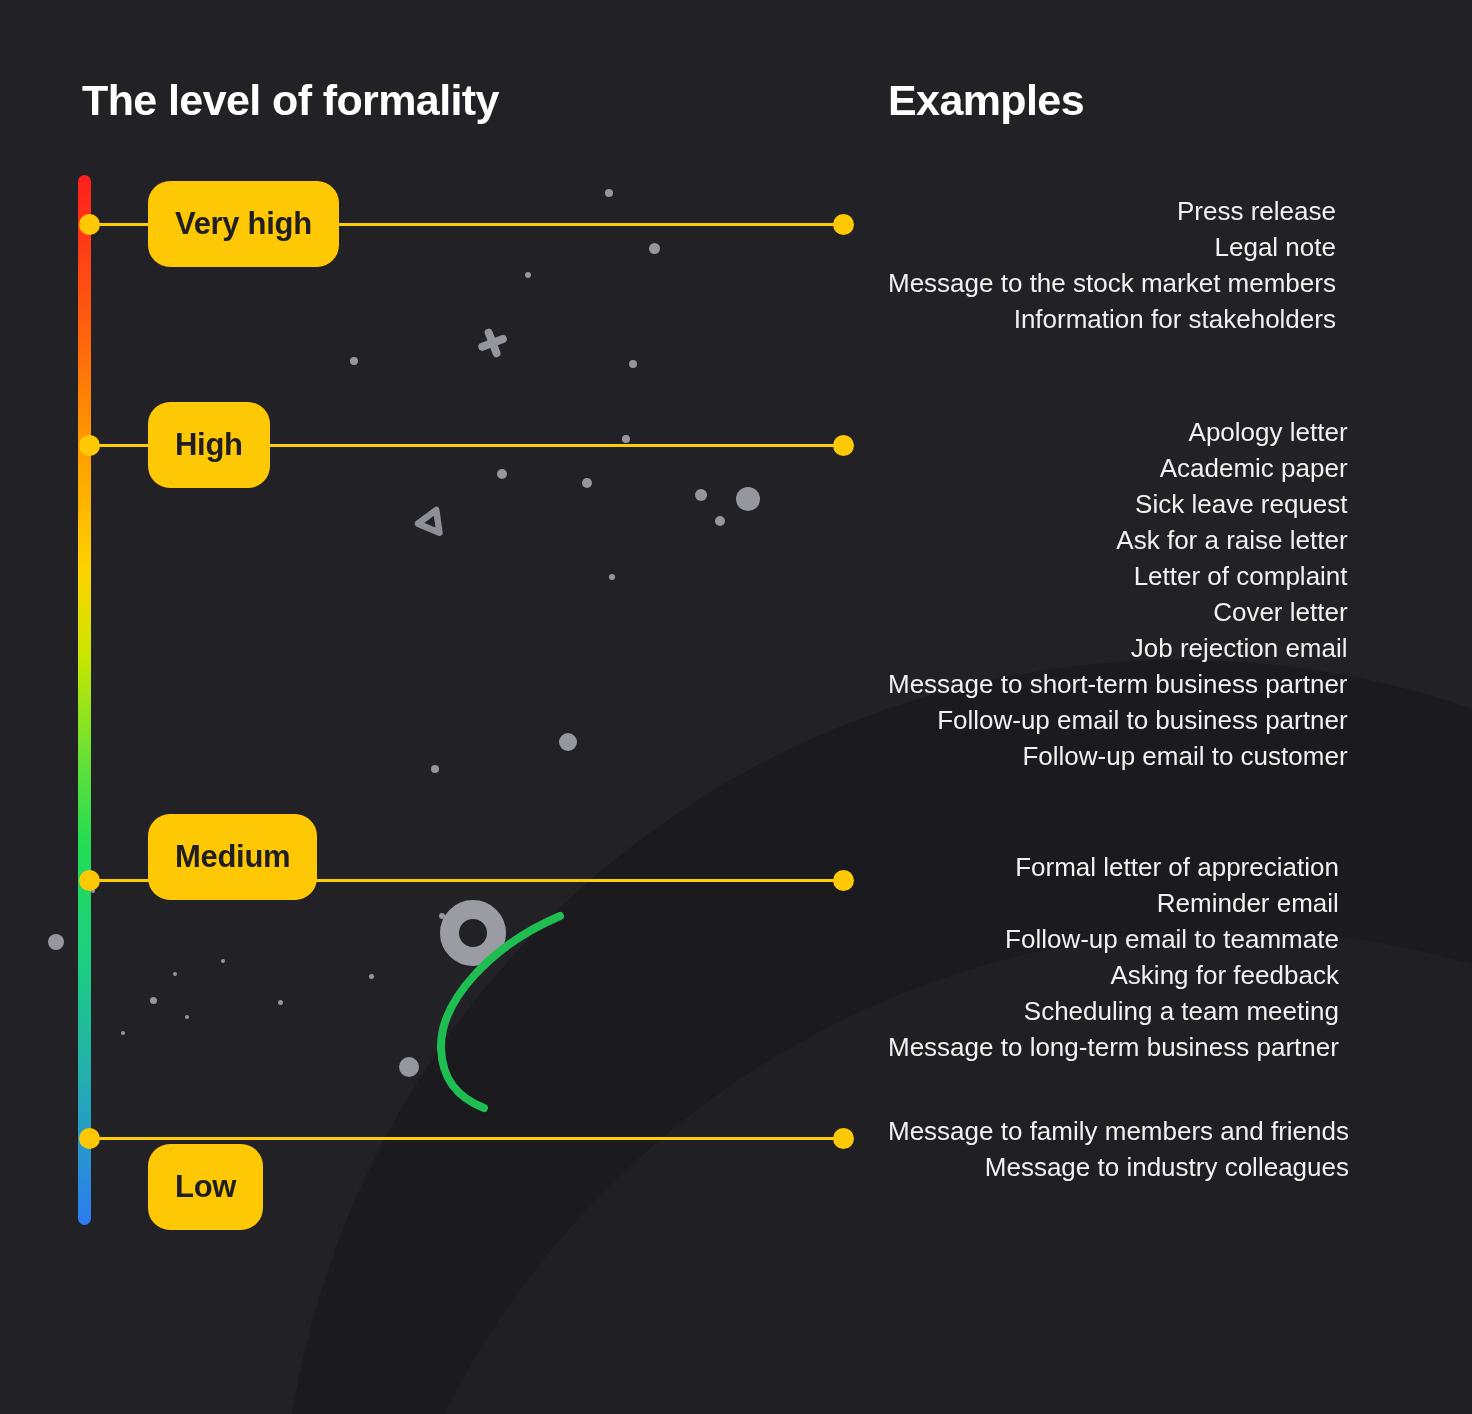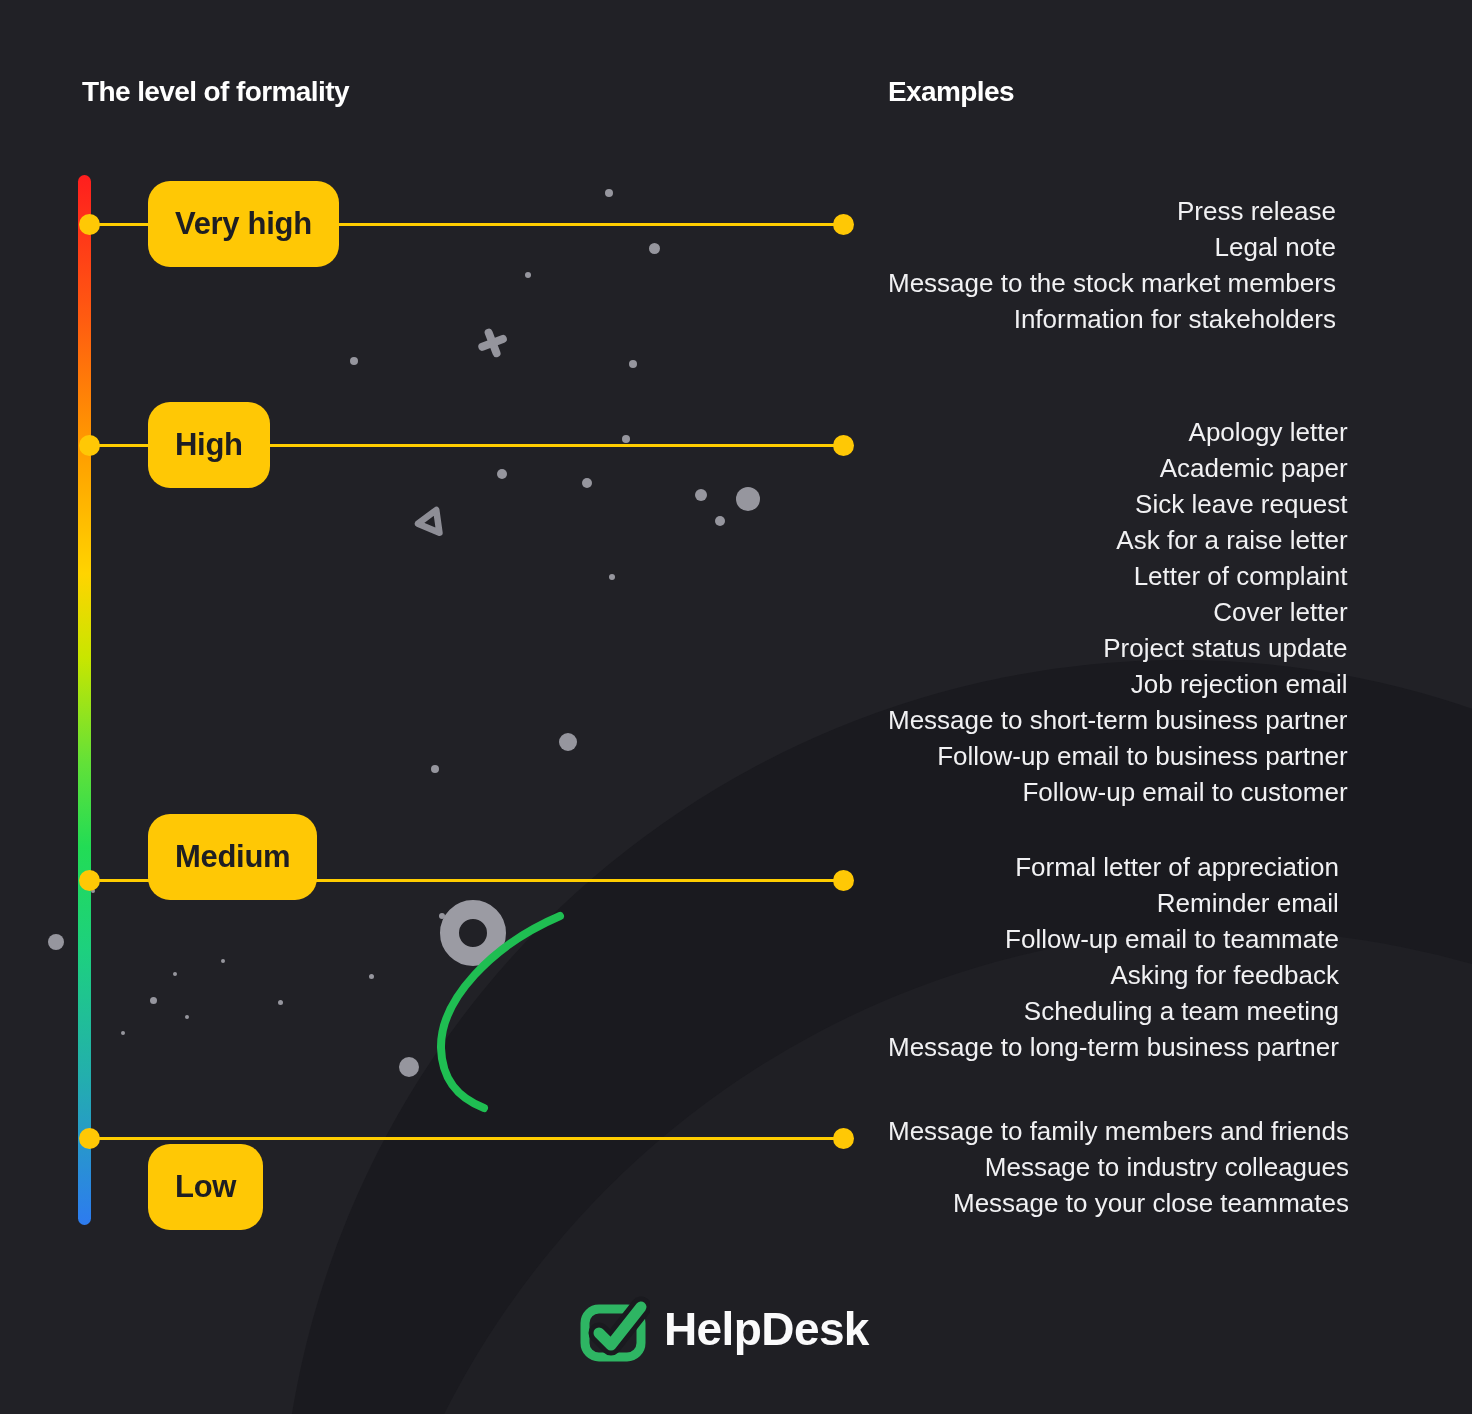--- a/index.html
+++ b/index.html
@@ -6,21 +6,21 @@
   .canvas{
     position:relative;width:1472px;height:1414px;overflow:hidden;
     background:#212126;
     font-family:"Liberation Sans","DejaVu Sans",sans-serif;
   }
   .bg-circle{position:absolute;border-radius:50%;}
   .bg-circle-a{left:280px;top:660px;width:1800px;height:1800px;background:#1a1a1f;}
   .bg-circle-b{left:350px;top:930px;width:1760px;height:1760px;background:#1f1f24;}
 
   .h1{
-    position:absolute;color:#ffffff;font-size:28px;font-weight:800;
+    position:absolute;color:#ffffff;font-size:43px;font-weight:800;
     letter-spacing:-0.6px;white-space:nowrap;
   }
   .title{left:82px;top:76px;}
   .examples-title{left:888px;top:76px;}
 
   .vline{
     position:absolute;left:78px;top:175px;width:13px;height:1050px;border-radius:7px;
     background:linear-gradient(to bottom,
       #ff1e1e 0%, #ff5d10 14%, #ff9c00 26%, #ffd400 38%, #c8e600 46%,
       #62e138 56%, #22dc55 64%, #1dd07f 74%, #23aeae 86%, #2d7bf0 100%);
@@ -85,21 +85,20 @@
   <div class="node-dot" style="left:78.5px;top:434.5px"></div>
   <div class="node-dot" style="left:832.5px;top:434.5px"></div>
   <div class="level-label" style="top:402px">High</div>
   <div class="ex-list" style="top:414px">
     <div class="ex-item">Apology letter</div>
     <div class="ex-item">Academic paper</div>
     <div class="ex-item">Sick leave request</div>
     <div class="ex-item">Ask for a raise letter</div>
     <div class="ex-item">Letter of complaint</div>
     <div class="ex-item">Cover letter</div>
-    <div class="ex-item">Project status update</div>
     <div class="ex-item">Job rejection email</div>
     <div class="ex-item">Message to short-term business partner</div>
     <div class="ex-item">Follow-up email to business partner</div>
     <div class="ex-item">Follow-up email to customer</div>
   </div>
 
   <div class="hline" style="top:878.5px"></div>
   <div class="node-dot" style="left:78.5px;top:869.5px"></div>
   <div class="node-dot" style="left:832.5px;top:869.5px"></div>
   <div class="level-label" style="top:814px">Medium</div>
@@ -112,21 +111,20 @@
     <div class="ex-item">Message to long-term business partner</div>
   </div>
 
   <div class="hline" style="top:1136.5px"></div>
   <div class="node-dot" style="left:78.5px;top:1127.5px"></div>
   <div class="node-dot" style="left:832.5px;top:1127.5px"></div>
   <div class="level-label" style="top:1144px">Low</div>
   <div class="ex-list" style="top:1113px">
     <div class="ex-item">Message to family members and friends</div>
     <div class="ex-item">Message to industry colleagues</div>
-    <div class="ex-item">Message to your close teammates</div>
   </div>
 
   <div>
     <div class="dot" style="left:605px;top:189px;width:8px;height:8px"></div>
     <div class="dot" style="left:649px;top:243px;width:11px;height:11px"></div>
     <div class="dot" style="left:525px;top:272px;width:6px;height:6px"></div>
     <div class="dot" style="left:350px;top:357px;width:8px;height:8px"></div>
     <div class="dot" style="left:629px;top:360px;width:8px;height:8px"></div>
     <div class="dot" style="left:622px;top:435px;width:8px;height:8px"></div>
     <div class="dot" style="left:497px;top:469px;width:10px;height:10px"></div>
@@ -158,22 +156,14 @@
       <path d="M 26 6 L 26 29 L 6 17 Z" fill="none" stroke="#8e8e96" stroke-width="6.5" stroke-linejoin="round"></path>
     </svg>
 
     <div class="donut"></div>
 
     <svg class="arc-svg" width="170" height="225" viewBox="0 0 170 225">
       <path d="M 140 16 C 72 45 20 100 21 148 C 22 180 38 198 64 208" fill="none" stroke="#1fbe52" stroke-width="8" stroke-linecap="round"></path>
     </svg>
   </div>
 
-  <div class="logo">
-    <svg width="72" height="70" viewBox="0 0 72 70">
-      <rect x="7" y="15" width="56" height="48" rx="14" fill="none" stroke="#2eb563" stroke-width="9"></rect>
-      <path d="M 21 39 L 33 51 L 63 13" fill="none" stroke="#1a1a1f" stroke-width="21" stroke-linecap="round" stroke-linejoin="round"></path>
-      <path d="M 21 39 L 33 51 L 63 13" fill="none" stroke="#2eb563" stroke-width="11" stroke-linecap="round" stroke-linejoin="round"></path>
-    </svg>
-    <span class="logo-text">HelpDesk</span>
-  </div>
 
 </div>
 
 </body></html>

